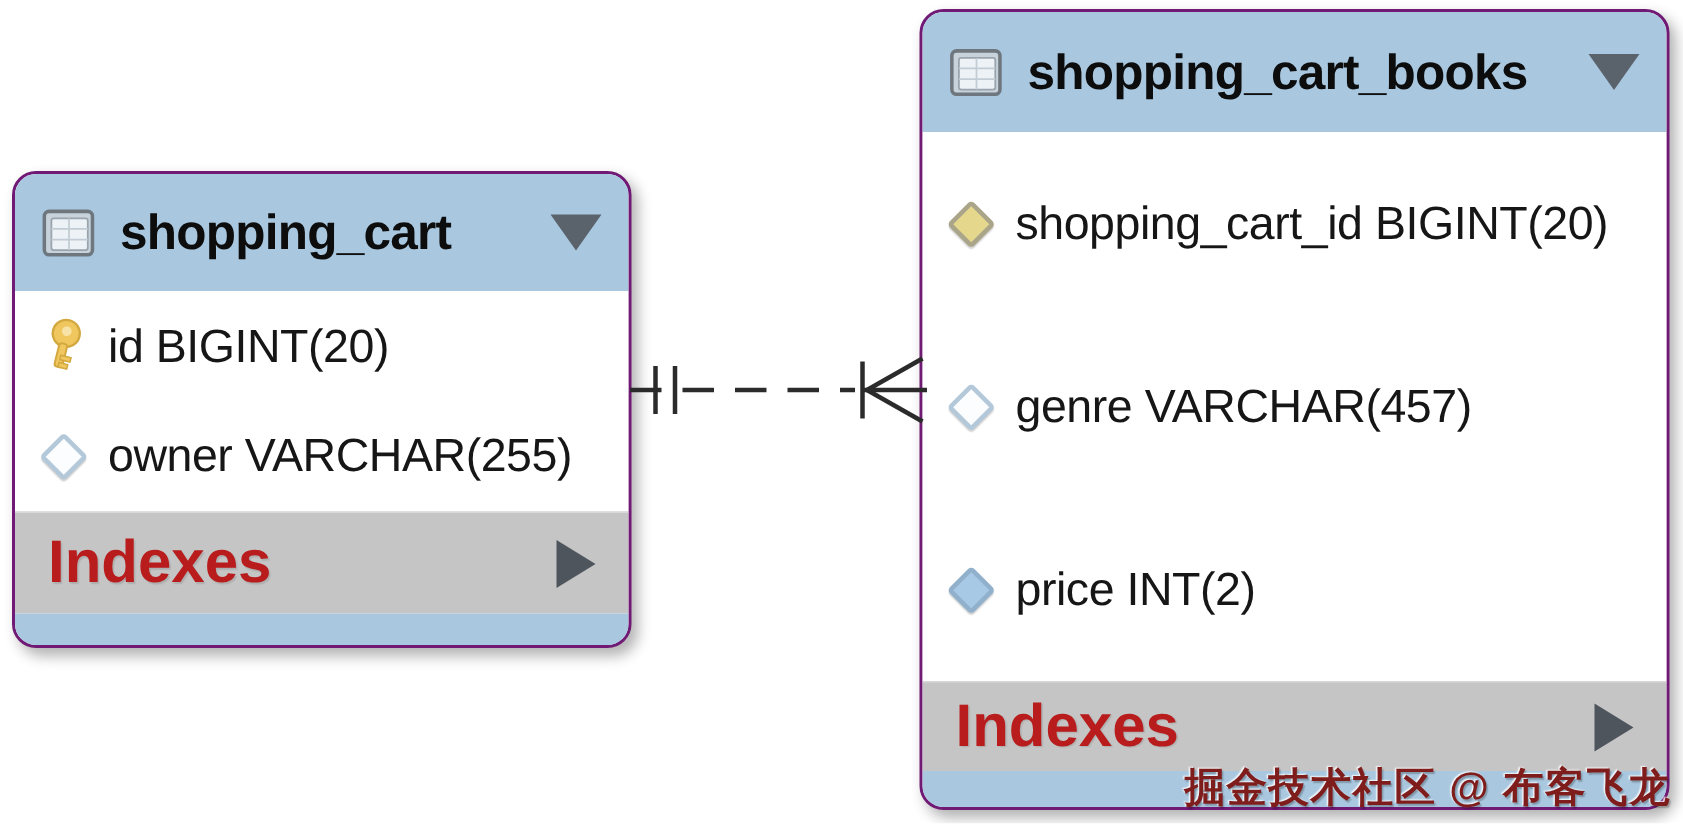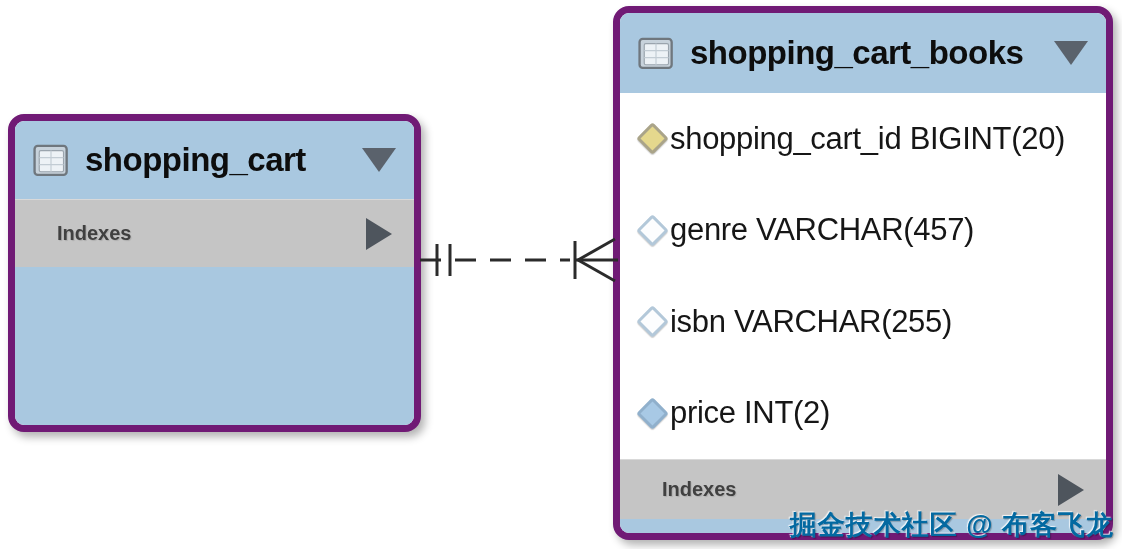--- a/index.html
+++ b/index.html
@@ -2,21 +2,21 @@
 <html><head>
 <meta charset="utf-8">
 <style>
   html,body{margin:0;padding:0;background:#ffffff;}
   .canvas{
     position:relative;width:1122px;height:549px;background:#ffffff;overflow:hidden;
     font-family:"Liberation Sans","DejaVu Sans",sans-serif;
   }
   .db-table{
     position:absolute;display:flex;flex-direction:column;
-    border:7px solid #701a75;border-radius:16px;background:#ffffff;
+    border:2px solid #701a75;border-radius:16px;background:#ffffff;
     box-shadow:4px 5px 9px rgba(0,0,0,0.30);
     box-sizing:border-box;overflow:hidden;
   }
   #table-left{left:8px;top:114px;width:413px;height:318px;}
   #table-right{left:613px;top:6px;width:500px;height:534px;}
 
   .tbl-header{
     background:#a9c8e0;display:flex;align-items:center;gap:16px;
     padding:0 18px;flex:none;
   }
@@ -28,48 +28,48 @@
   }
   .caret-down{
     flex:none;width:0;height:0;
     border-left:17px solid transparent;border-right:17px solid transparent;
     border-top:24px solid #5a626c;
   }
 
   .tbl-body{background:#ffffff;display:flex;flex-direction:column;flex:none;padding:0;}
   #table-left  .tbl-body{height:147px;}
   #table-right .tbl-body{height:366px;}
-  .row{flex:1;display:flex;align-items:center;padding-left:14px;white-space:nowrap;}
+  .row{flex:1;display:flex;align-items:center;gap:12px;padding-left:14px;white-space:nowrap;}
   .icn{flex:none;width:36px;height:44px;display:flex;align-items:center;justify-content:center;}
   .coltext{font-size:31px;color:#161616;letter-spacing:-0.3px;}
 
   .dia{display:inline-block;width:17px;height:17px;border-radius:3px;transform:rotate(45deg);}
   .dia.hollow{background:#fcfdfe;border:3px solid #b3c8d9;box-shadow:1px 1px 1px rgba(0,0,0,0.18);}
   .dia.blue{background:#a8c9e5;border:3px solid #90b0cc;box-shadow:1px 1px 1px rgba(0,0,0,0.18);}
   .dia.yellow{background:#e5d88d;border:3px solid #aaa489;box-shadow:1px 1px 1px rgba(0,0,0,0.18);}
 
   .tbl-footer{
     background:#c5c5c5;display:flex;align-items:center;flex:none;
     padding:0 22px;border-top:1px solid #d9d9d9;
   }
   #table-left  .tbl-footer{height:67px;}
   #table-right .tbl-footer{height:59px;}
-  .footer-label{font-size:20px;font-weight:bold;color:#404040;text-shadow:1px 1px 1px rgba(0,0,0,0.12);margin-left:20px;}
+  .footer-label{font-size:40px;font-weight:bold;color:#b91c1c;text-shadow:1px 1px 1px rgba(0,0,0,0.12);}
   .play-icon{
     margin-left:auto;width:0;height:0;
     border-top:16px solid transparent;border-bottom:16px solid transparent;
     border-left:26px solid #4e555d;
   }
   .tbl-strip{background:#a9c8e0;flex:1;}
 
   #connector{position:absolute;left:420px;top:228px;width:198px;height:64px;}
 
   .watermark{
     position:absolute;right:8px;bottom:6px;z-index:5;
-    font-size:27px;font-weight:bold;letter-spacing:1px;color:#0369a1;
+    font-size:27px;font-weight:bold;letter-spacing:1px;color:#7f1d1d;
     text-shadow:-1px -1px 1px rgba(255,255,255,0.85), 1px 1px 1px rgba(0,0,0,0.25);
     white-space:nowrap;
   }
 </style>
 </head>
 <body>
 
 <div class="canvas">
 
   <div class="db-table" id="table-left">
@@ -79,20 +79,42 @@
           <rect x="2" y="4" width="41" height="37" rx="4" fill="#c7d2db" stroke="#6f777e" stroke-width="3"></rect>
           <rect x="8" y="10" width="31" height="27" rx="2" fill="#edf2f6" stroke="#9aa4ad" stroke-width="1.5"></rect>
           <line x1="8" y1="19" x2="39" y2="19" stroke="#c2ccd4" stroke-width="1.5"></line>
           <line x1="8" y1="28" x2="39" y2="28" stroke="#c2ccd4" stroke-width="1.5"></line>
           <line x1="23" y1="10" x2="23" y2="37" stroke="#c2ccd4" stroke-width="1.5"></line>
         </svg>
       </span>
       <span class="tbl-title">shopping_cart</span>
       <span class="caret-down"></span>
     </div>
+    <div class="tbl-body">
+        <div class="row">
+          <span class="icn">
+            <svg width="26" height="40" viewBox="0 0 26 40">
+              <g transform="rotate(14 13 20)">
+                <circle cx="13" cy="11" r="9" fill="#efc75e" stroke="#d2a83f" stroke-width="1.6"></circle>
+                <circle cx="13" cy="9.5" r="3.2" fill="#f7e3a8"></circle>
+                <rect x="10.3" y="18" width="5.4" height="16" rx="2" fill="#efc75e" stroke="#d2a83f" stroke-width="1.3"></rect>
+                <rect x="13" y="26" width="7" height="3" fill="#efc75e" stroke="#d2a83f" stroke-width="1"></rect>
+                <rect x="13" y="31" width="6" height="3" fill="#efc75e" stroke="#d2a83f" stroke-width="1"></rect>
+              </g>
+            </svg>
+          </span>
+          <span class="coltext">id BIGINT(20)</span>
+        </div>
+        <div class="row">
+          <span class="icn">
+            <span class="dia hollow"></span>
+          </span>
+          <span class="coltext">owner VARCHAR(255)</span>
+        </div>
+      </div>
     <div class="tbl-footer">
       <span class="footer-label">Indexes</span>
       <span class="play-icon"></span>
     </div>
     <div class="tbl-strip"></div>
   </div>
 
   <div class="db-table" id="table-right">
     <div class="tbl-header">
       <span class="icn">
@@ -115,26 +137,20 @@
           <span class="coltext">shopping_cart_id BIGINT(20)</span>
         </div>
         <div class="row">
           <span class="icn">
             <span class="dia hollow"></span>
           </span>
           <span class="coltext">genre VARCHAR(457)</span>
         </div>
         <div class="row">
           <span class="icn">
-            <span class="dia hollow"></span>
-          </span>
-          <span class="coltext">isbn VARCHAR(255)</span>
-        </div>
-        <div class="row">
-          <span class="icn">
             <span class="dia blue"></span>
           </span>
           <span class="coltext">price INT(2)</span>
         </div>
       </div>
     <div class="tbl-footer">
       <span class="footer-label">Indexes</span>
       <span class="play-icon"></span>
     </div>
     <div class="tbl-strip"></div>

